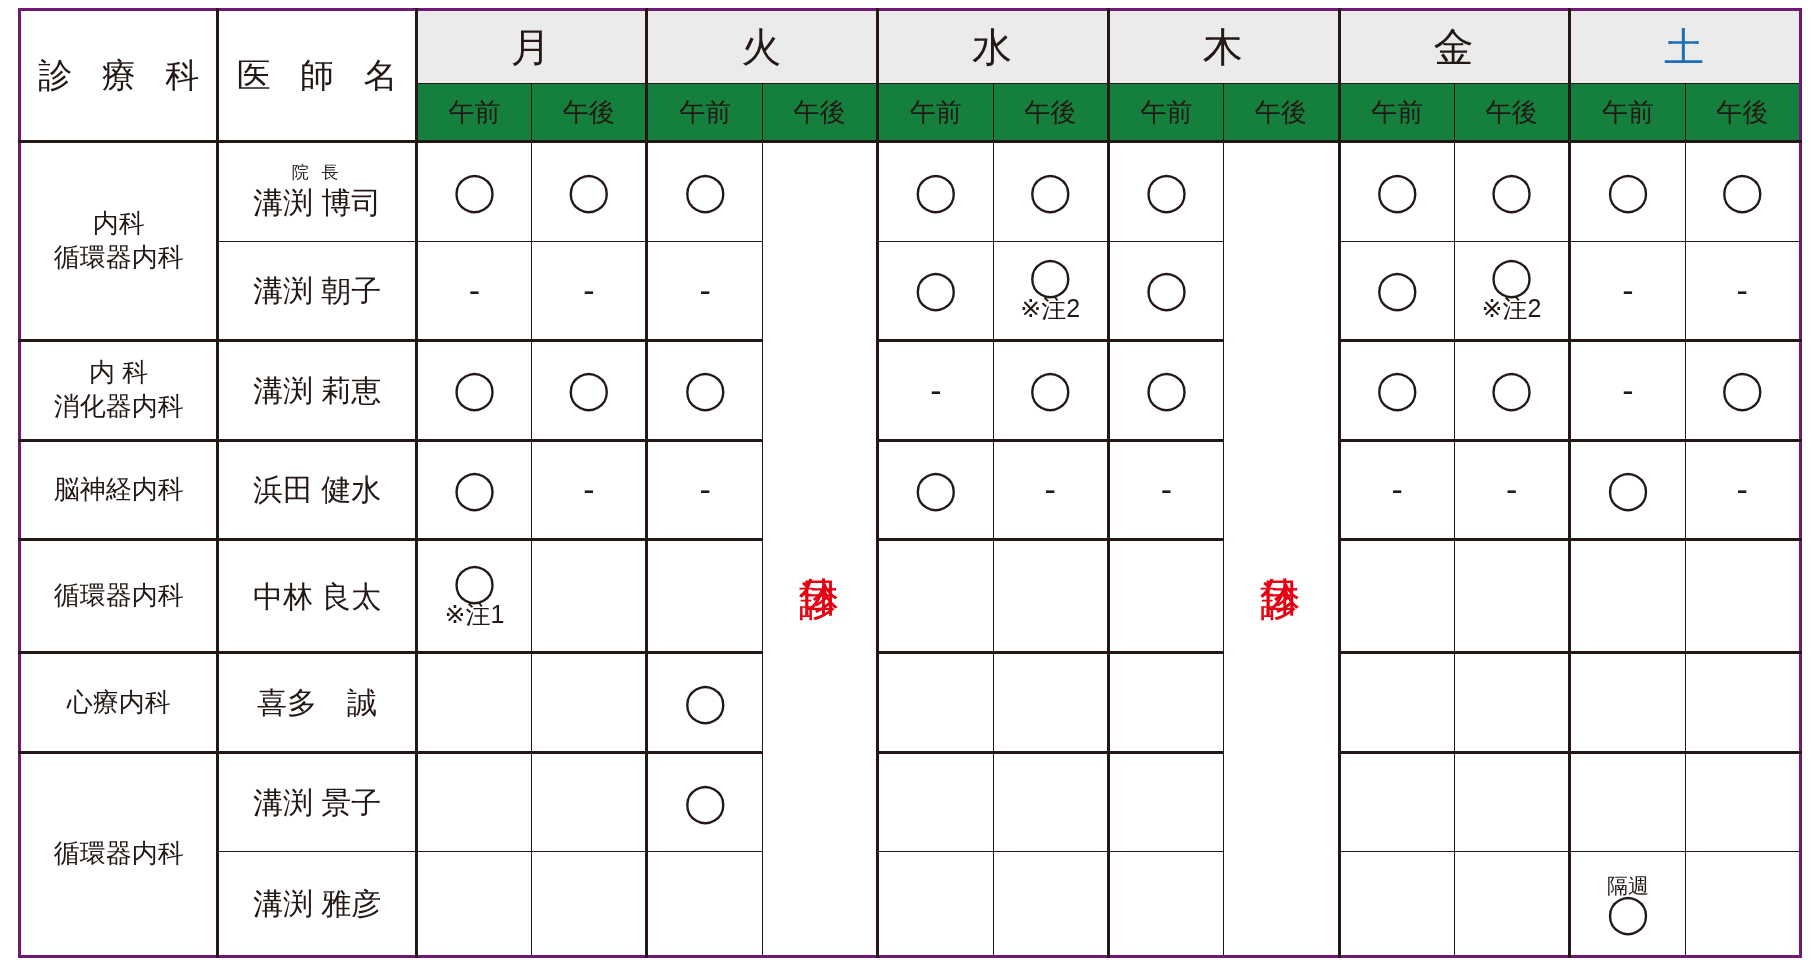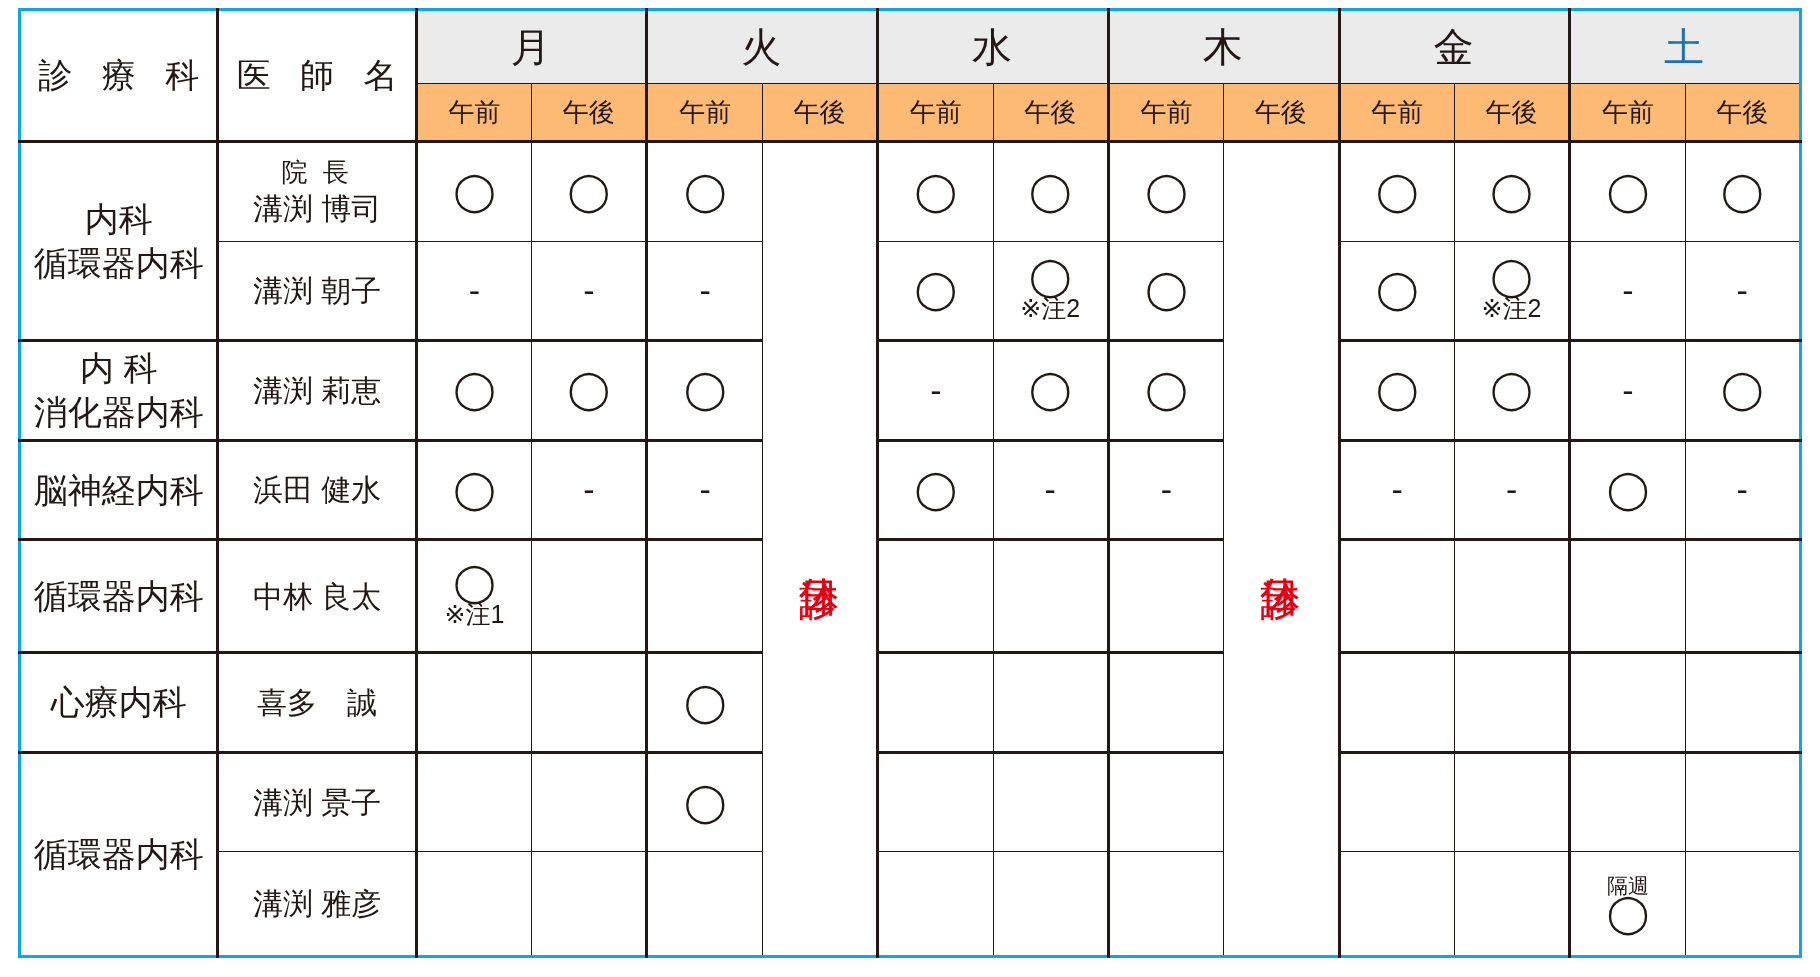--- a/index.html
+++ b/index.html
@@ -18,61 +18,61 @@
     box-sizing: border-box;
     padding: 8px 20px 14px 18px;
     width: 1820px;
     height: 977px;
   }
   table.schedule {
     border-collapse: collapse;
     table-layout: fixed;
     width: 1784px;
     height: 950px;
-    border: 3px solid #0ea5e9;
+    border: 3px solid #701a75;
   }
   table.schedule td, table.schedule th {
     border: 1.5px solid #231815;
     text-align: center;
     vertical-align: middle;
     font-weight: normal;
     padding: 0;
   }
   
   .thick-right { border-right: 3px solid #231815 !important; }
   .thick-top   { border-top: 3px solid #231815 !important; }
 
   .dayhead {
     background: #ebebeb;
     font-size: 40px;
     height: 72px;
     letter-spacing: 2px;
   }
   .dayhead.sat { color: #1d6fb8; }
   .ampmhead {
-    background: #fdba74;
+    background: #15803d;
     font-size: 26px;
     height: 56px;
   }
   .corner-head {
     background: #ffffff;
     font-size: 34px;
     letter-spacing: 10px;
     text-indent: 10px;
   }
   .dept {
-    font-size: 34px;
+    font-size: 26px;
     line-height: 1.3;
   }
   .doctor {
     font-size: 30px;
     line-height: 1.3;
   }
   .doctor .title {
-    font-size: 26px;
+    font-size: 17px;
     letter-spacing: 4px;
     display: block;
     line-height: 1.25;
   }
   .mark {
     font-size: 38px;
     line-height: 1.05;
   }
   .mark .note {
     display: block;

